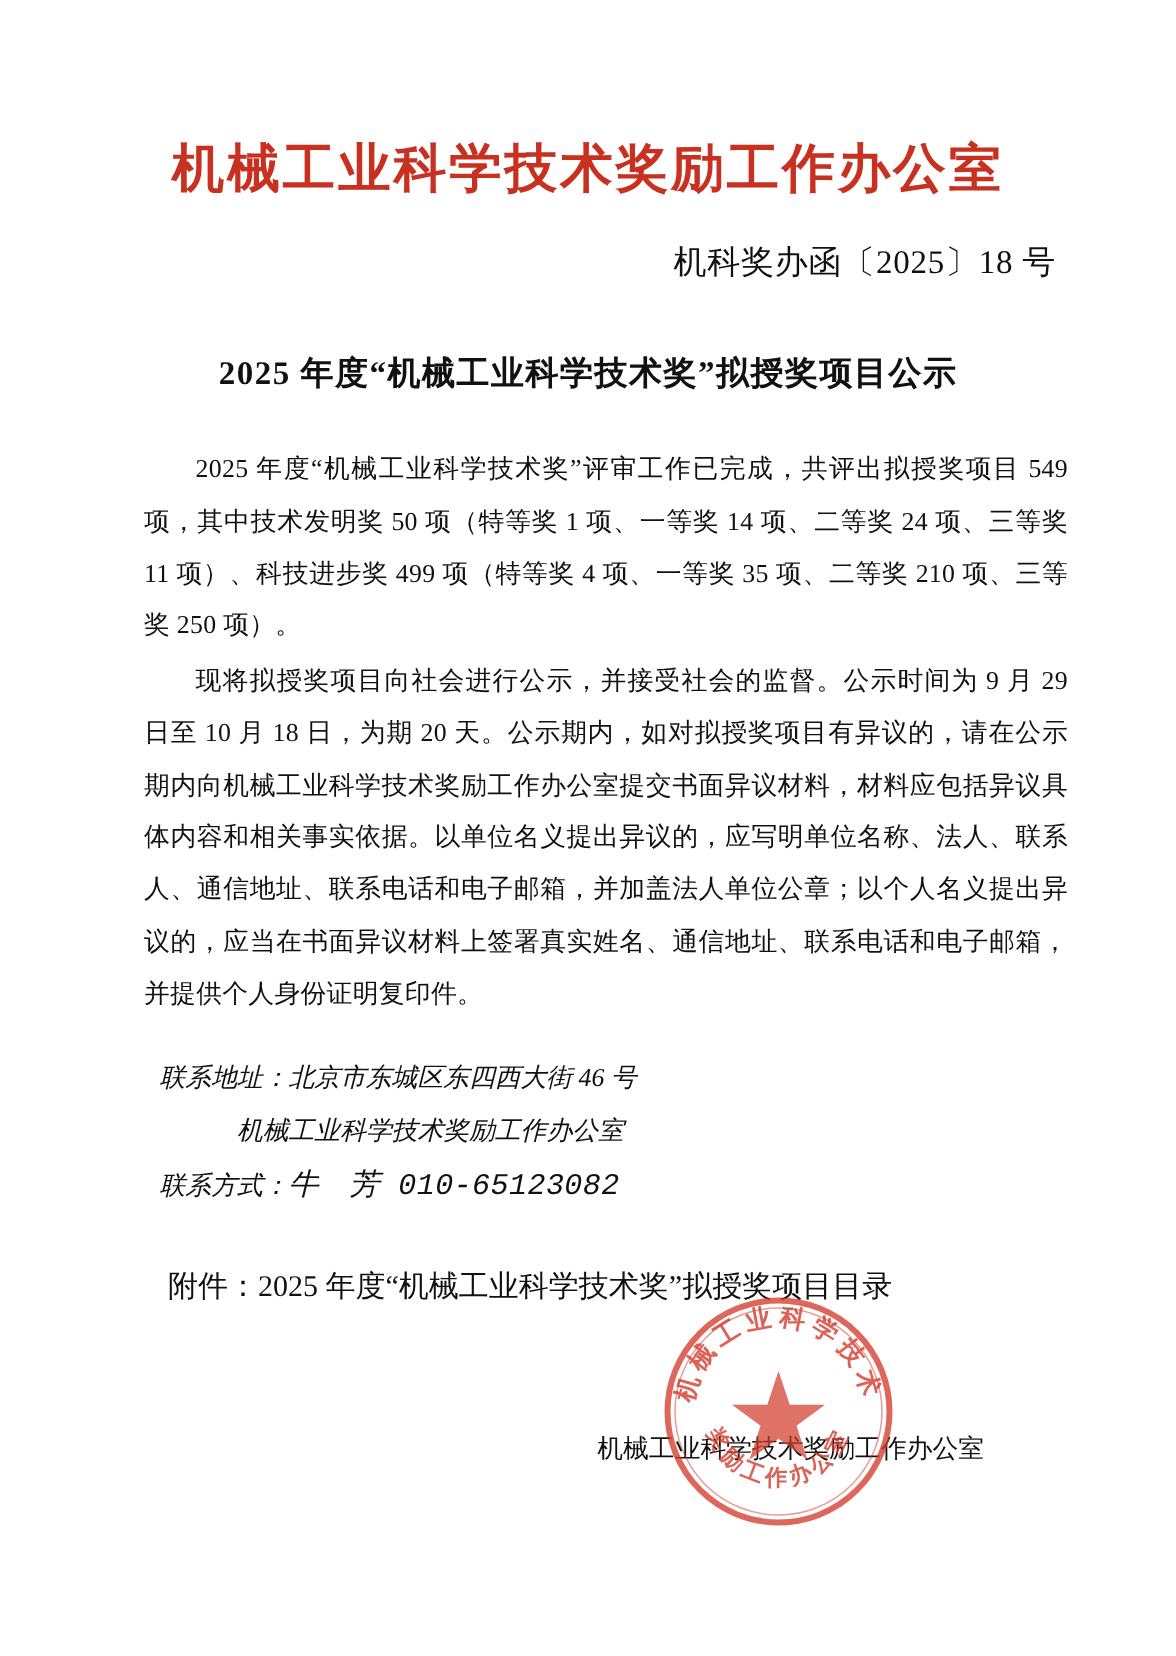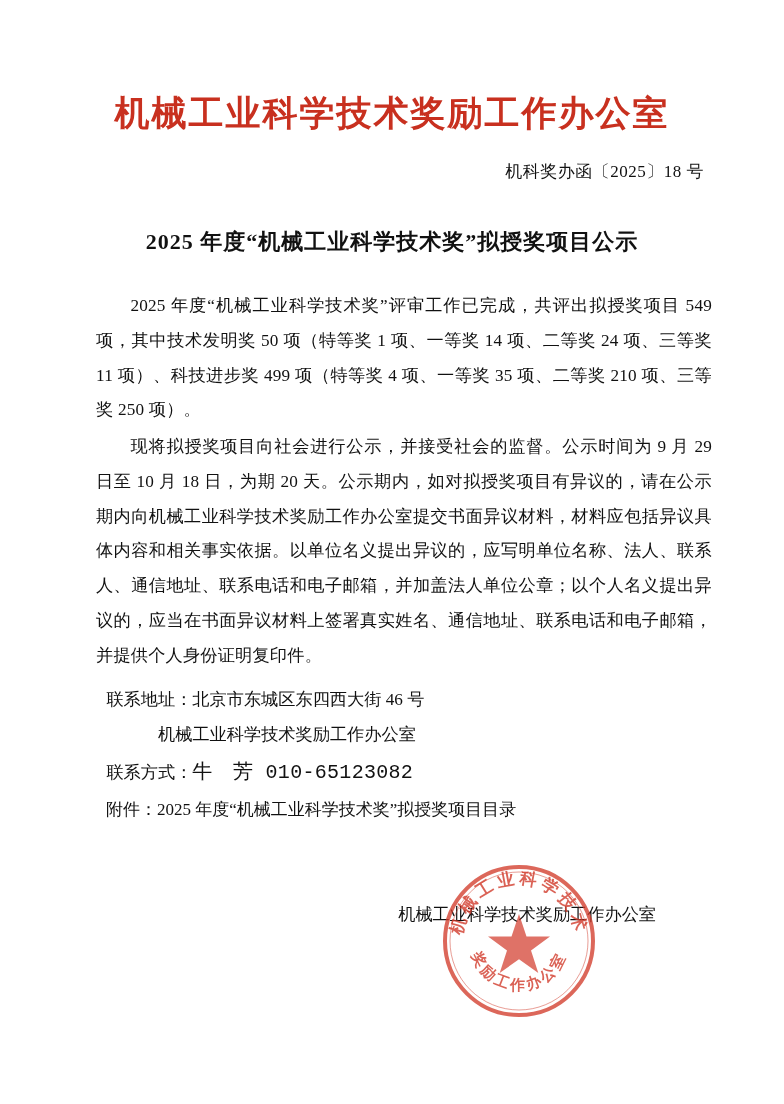--- a/index.html
+++ b/index.html
@@ -33,21 +33,21 @@
     font-family: "DejaVu Serif", "Liberation Serif", serif;
     font-weight: bold;
     font-size: 35px;
     letter-spacing: 2px;
     line-height: 1.2;
     white-space: nowrap;
   }
   .doc-number {
     text-align: right;
     margin-top: 26px;
-    font-size: 17px;
+    font-size: 22px;
     letter-spacing: 0.5px;
     padding-right: 8px;
   }
 
   
   .doc-title {
     text-align: center;
     font-size: 22px;
     font-weight: bold;
     letter-spacing: 1px;
@@ -66,40 +66,42 @@
     letter-spacing: 0.2px;
     margin-left: 24px;
   }
   .para {
     text-indent: 2em;
     margin: 0 0 2px 0;
   }
 
   
   .contact-block {
-    margin-top: 10px;
+    margin-top: 22px;
     font-size: 17.2px;
     line-height: 2.02;
+    font-style: italic;
   }
   .contact-line {
     text-indent: 2em;
     white-space: nowrap;
   }
   .contact-line.sub {
     text-indent: 5em;
   }
   .mono {
     font-family: "Liberation Mono", "DejaVu Sans Mono", monospace;
     font-size: 20px;
     letter-spacing: 0.3px;
   }
 
   
   .attachment {
-    font-size: 17px;
+    margin-top: 26px;
+    font-size: 20px;
     text-indent: 2em;
     line-height: 2.0;
     white-space: nowrap;
   }
 
   
   .signature {
     margin-top: 70px;
     text-align: right;
     padding-right: 56px;

